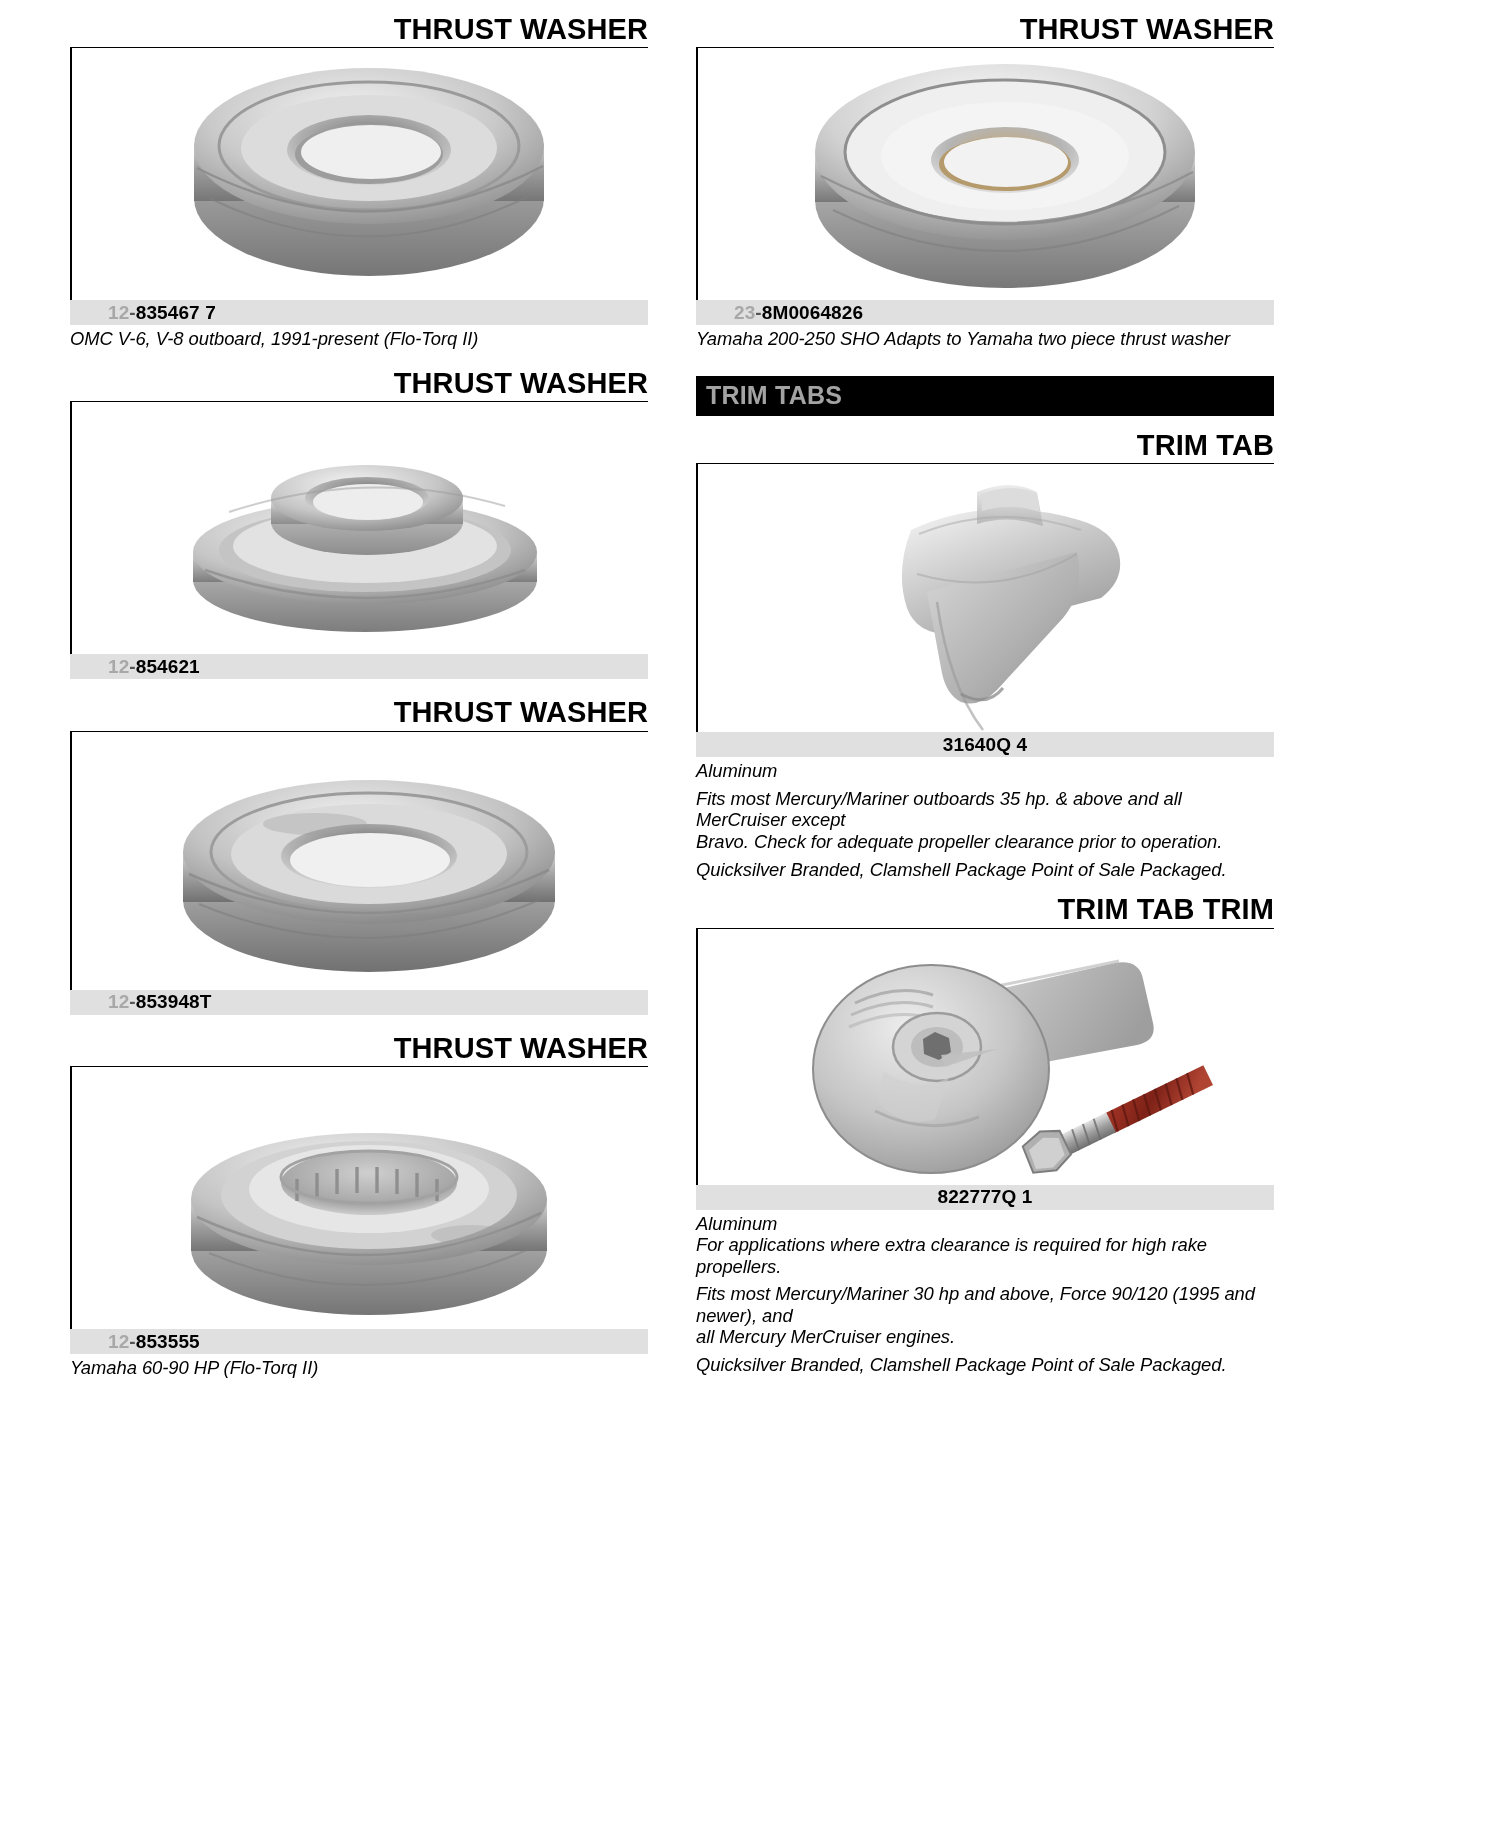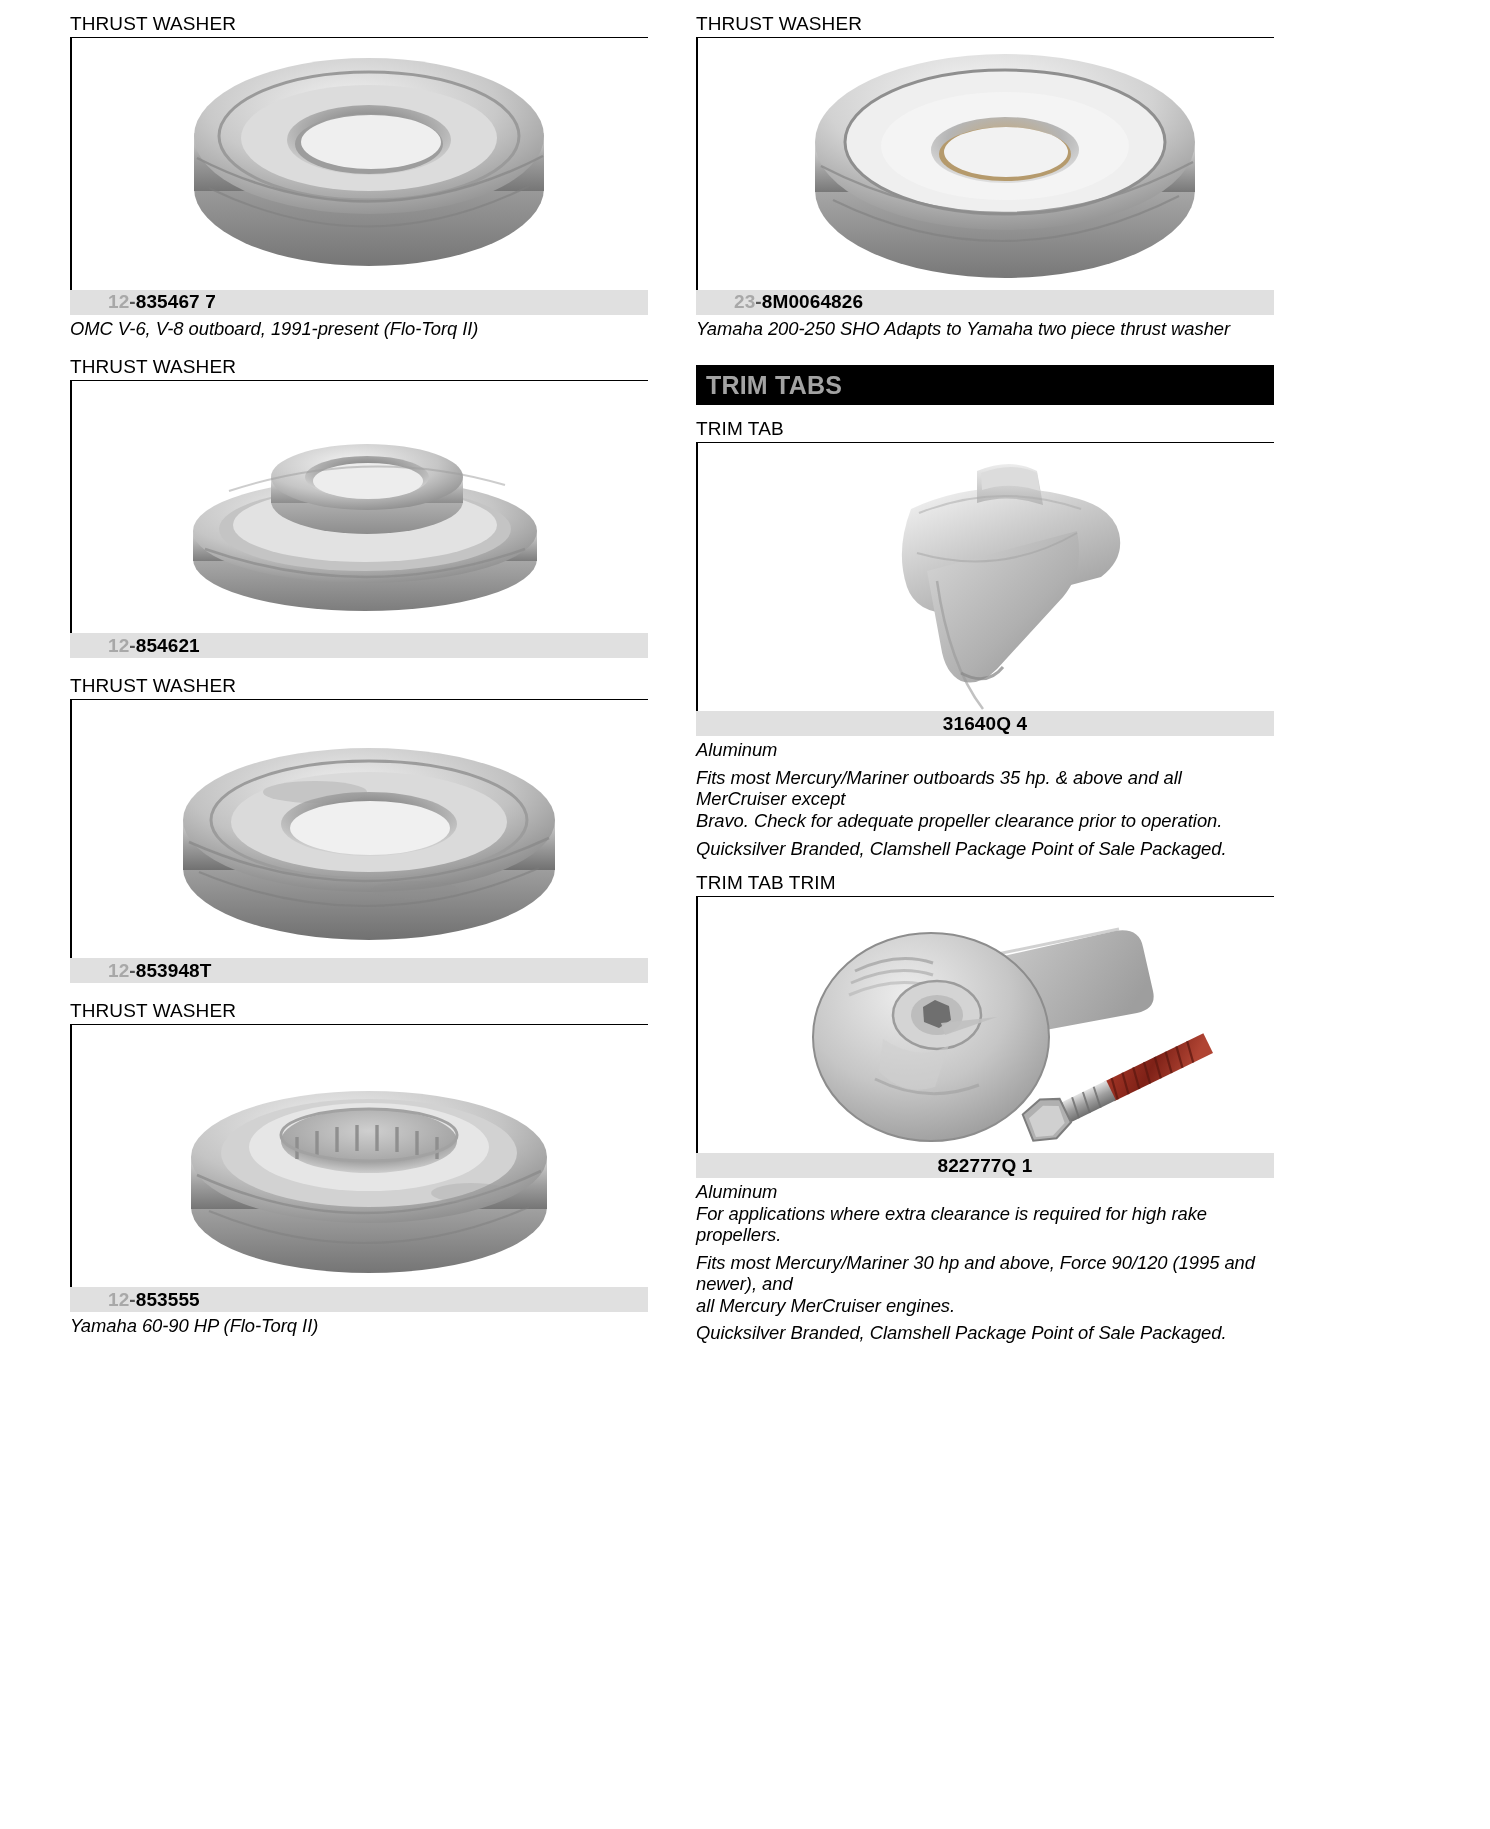--- a/index.html
+++ b/index.html
@@ -9,22 +9,22 @@
     font-family: "Liberation Sans", sans-serif;
     color: #000000;
     overflow: hidden;
   }
   .page { position: relative; width: 1490px; height: 1829px; padding: 14px 58px 0 70px; }
   .columns { display: flex; gap: 48px; align-items: flex-start; }
   .col { width: 578px; flex: 0 0 578px; }
 
   
   .item-title {
-    font-size: 19px; font-weight: normal; letter-spacing: .1px;
-    line-height: 1.05; padding-bottom: 3px; white-space: nowrap;
+    font-size: 29px; font-weight: bold; letter-spacing: .1px;
+    line-height: 1.05; padding-bottom: 3px; white-space: nowrap; text-align: right;
   }
   .title-rule { border-bottom: 1.6px solid #000; width: 100%; }
 
   
   .photo-frame { position: relative; padding-left: 9px; }
   .photo-frame::before {
     content: ""; position: absolute; left: 0; top: 0; bottom: 0;
     width: 2px; background: #000;
   }
   .photo { position: relative; width: 100%; display: block; }

